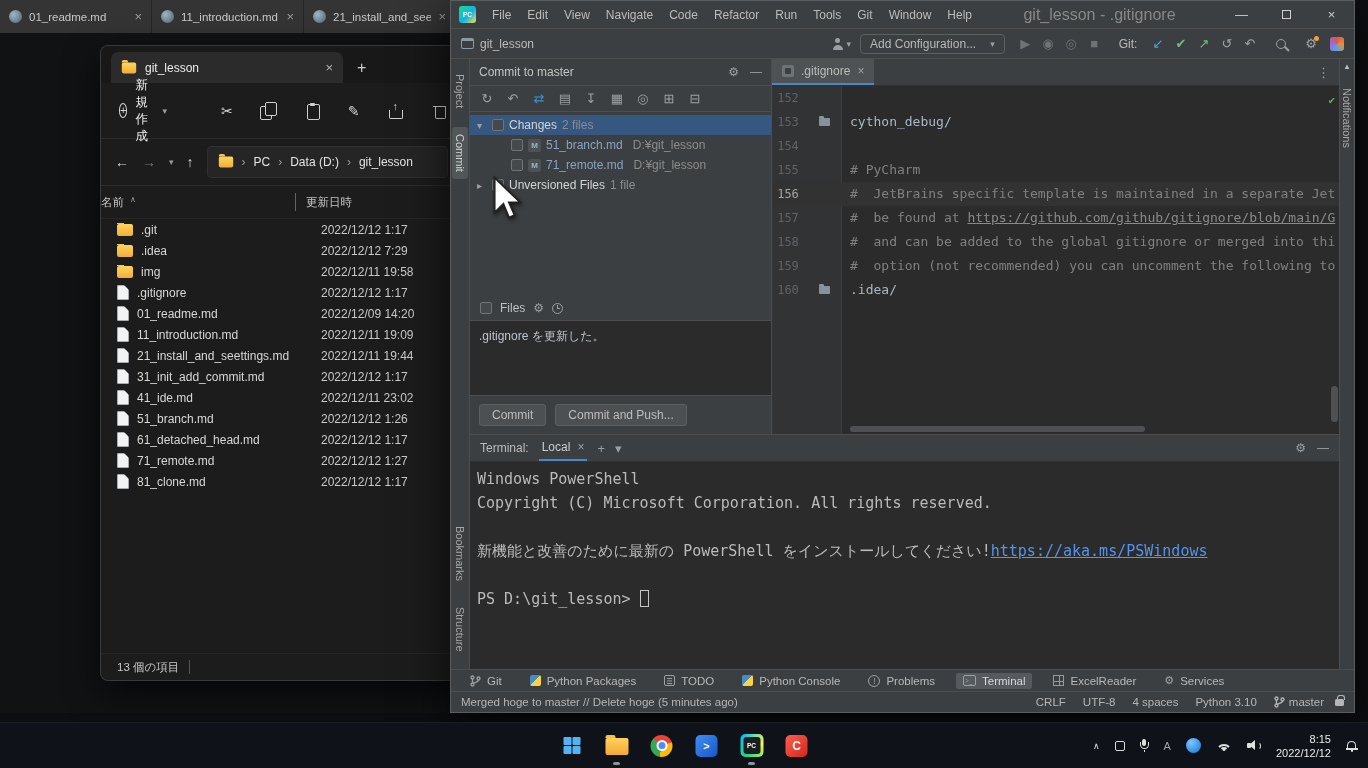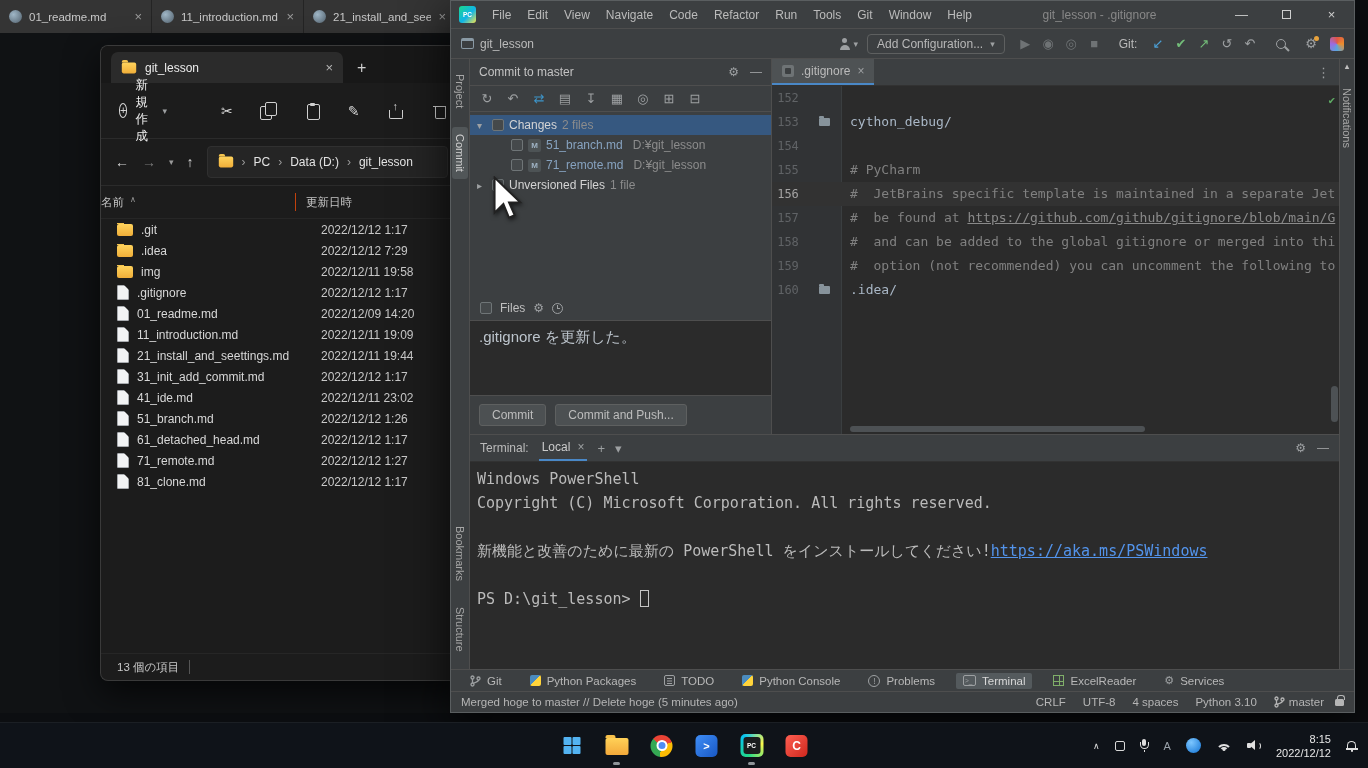--- a/index.html
+++ b/index.html
@@ -61,33 +61,33 @@
   .ex-fill{flex:1;}
   .ex-status{height:27px;display:flex;align-items:center;gap:10px;padding-left:16px;font-size:11.5px;color:#c8c8c8;border-top:1px solid #262626;flex:0 0 auto;}
   .vdiv{width:1px;height:14px;background:#555;}
 
   
   #pycharm{position:absolute;left:450px;top:0;width:905px;height:713px;z-index:3;background:#3c3f41;border:1px solid #5a5e60;display:flex;flex-direction:column;color:#bbbbbb;box-shadow:0 14px 44px rgba(0,0,0,.75);}
   .pc-titlebar{height:28px;display:flex;align-items:center;background:#3c3f41;border-bottom:1px solid #4e4e4e;padding-left:8px;flex:0 0 auto;}
   .pc-logo{width:17px;height:17px;border-radius:3px;background:linear-gradient(135deg,#1bd98a,#0fb4e8 55%,#f5e34b);display:flex;align-items:center;justify-content:center;font-size:6.5px;font-weight:bold;color:#fff;margin-right:8px;flex:0 0 auto;}
   .pc-menus{display:flex;}
   .menu-item{padding:4px 8px;font-size:12px;color:#bbb;}
-  .pc-title{flex:1;text-align:center;color:#888;font-size:12px;white-space:nowrap;overflow:hidden;}
+  .pc-title{flex:1;text-align:center;color:#888;font-size:16px;white-space:nowrap;overflow:hidden;}
   .pc-wincontrols{display:flex;flex:0 0 auto;}
   .wc{width:45px;height:27px;display:flex;align-items:center;justify-content:center;color:#cfcfcf;font-size:13px;}
   .maxbox{width:9px;height:9px;border:1px solid #cfcfcf;}
   .pc-toolbar{height:30px;display:flex;align-items:center;padding:0 10px;border-bottom:1px solid #4e4e4e;gap:9px;flex:0 0 auto;}
   .pc-project{display:flex;align-items:center;gap:6px;color:#bbb;}
   .proj-icon{width:13px;height:11px;border:1px solid #8a9aa5;border-top-width:3px;border-radius:2px;}
   .tspacer{flex:1;}
   .person-wrap{display:flex;align-items:center;gap:3px;}
   .person{width:12px;height:12px;position:relative;}
   .person::before{content:"";position:absolute;left:3.5px;top:0;width:5px;height:5px;border-radius:50%;background:#9da0a2;}
   .person::after{content:"";position:absolute;left:1px;bottom:0;width:10px;height:5px;border-radius:5px 5px 0 0;background:#9da0a2;}
-  .addconfig{display:flex;align-items:center;gap:7px;border:1px solid #5e6060;border-radius:4px;padding:2px 9px;color:#b8b8b8;font-size:12px;}
+  .addconfig{display:flex;align-items:center;gap:14px;border:1px solid #5e6060;border-radius:4px;padding:2px 9px;color:#b8b8b8;font-size:12px;}
   .tb-ic{width:23px;text-align:center;color:#6f7375;font-size:13px;}
   .git-label{color:#bbb;margin-left:4px;}
   #toolbar-disabled-icons,#git-icons{display:flex;align-items:center;}
   .mag{width:10px;height:10px;border:1.5px solid #9da0a2;border-radius:50%;position:relative;margin:0 6px;}
   .mag::after{content:"";position:absolute;width:6px;height:1.6px;background:#9da0a2;transform:rotate(45deg);right:-5px;bottom:-2px;}
   .gear-wrap{position:relative;font-size:13px;color:#9da0a2;margin:0 4px;}
   .odot{position:absolute;top:0;right:-2px;width:5px;height:5px;border-radius:50%;background:#e8a33d;}
   .plugin-ic{width:14px;height:14px;border-radius:3px;background:conic-gradient(#e05545,#ec8e2c,#58a6dd,#9c6ae0,#e05545);}
   .pc-main{flex:1;display:flex;min-height:0;}
   .stripe-left{width:19px;border-right:1px solid #4e4e4e;display:flex;flex-direction:column;align-items:center;padding-top:8px;gap:12px;flex:0 0 auto;}
@@ -114,21 +114,21 @@
   .tlabel{color:#d4d4d4;}
   .count{color:#8c8c8c;}
   .md-icon{width:13px;height:13px;border-radius:2px;background:#4d5355;color:#9fb3c4;font-size:8px;display:flex;align-items:center;justify-content:center;font-weight:bold;flex:0 0 auto;}
   .fname{color:#87a3c0;}
   .fpath{color:#8c8c8c;margin-left:5px;}
   .cp-amend{height:24px;display:flex;align-items:center;gap:8px;padding:0 10px;color:#bfbfbf;flex:0 0 auto;}
   .gear.sm{font-size:12px;color:#9da0a2;}
   .mini-clock{width:11px;height:11px;border:1.3px solid #9da0a2;border-radius:50%;position:relative;}
   .mini-clock i{position:absolute;left:4px;top:1.5px;width:1.2px;height:3.5px;background:#9da0a2;}
   .mini-clock i::after{content:"";position:absolute;left:0;top:3px;width:3px;height:1.2px;background:#9da0a2;}
-  .cp-msg{flex:0 0 76px;background:#2b2b2b;border-top:1px solid #4e4e4e;border-bottom:1px solid #4e4e4e;padding:7px 9px;font-size:15px;color:#bcc4cc;overflow:hidden;}
+  .cp-msg{flex:0 0 76px;background:#2b2b2b;border-top:1px solid #4e4e4e;border-bottom:1px solid #4e4e4e;padding:7px 9px;font-size:12px;color:#bcc4cc;overflow:hidden;}
   .cp-buttons{height:38px;display:flex;align-items:center;gap:9px;padding:0 9px;flex:0 0 auto;}
   .btn{background:#4c5052;border:1px solid #5e6060;border-radius:3px;color:#bdbdbd;padding:3px 12px;font-size:12px;font-family:"Liberation Sans",sans-serif;}
 
   
   .editor{flex:1;display:flex;flex-direction:column;min-width:0;background:#2b2b2b;}
   .ed-tabbar{height:27px;background:#3c3f41;display:flex;align-items:center;border-bottom:1px solid #323232;flex:0 0 auto;}
   .ed-tab{height:100%;display:flex;align-items:center;gap:7px;padding:0 10px;background:#4e5254;border-bottom:2px solid #4A88C7;color:#bbb;font-size:12px;}
   .ticon{width:12px;height:12px;border-radius:2px;background:#6e7375;position:relative;}
   .ticon::after{content:"";position:absolute;inset:3px;border-radius:1px;background:#3c3f41;}
   .tx{color:#9da0a2;font-size:12px;}

